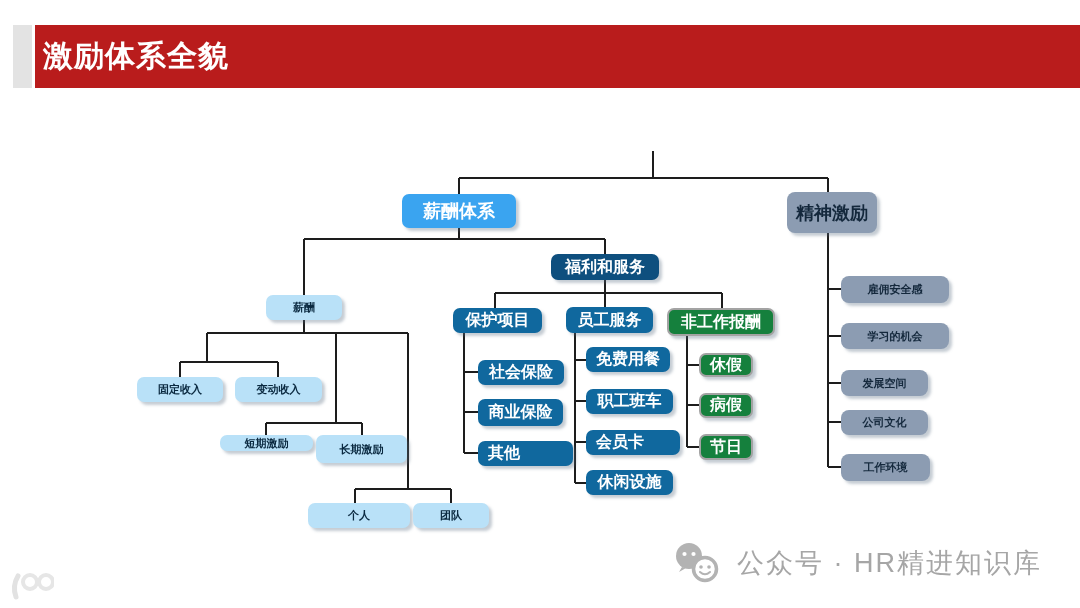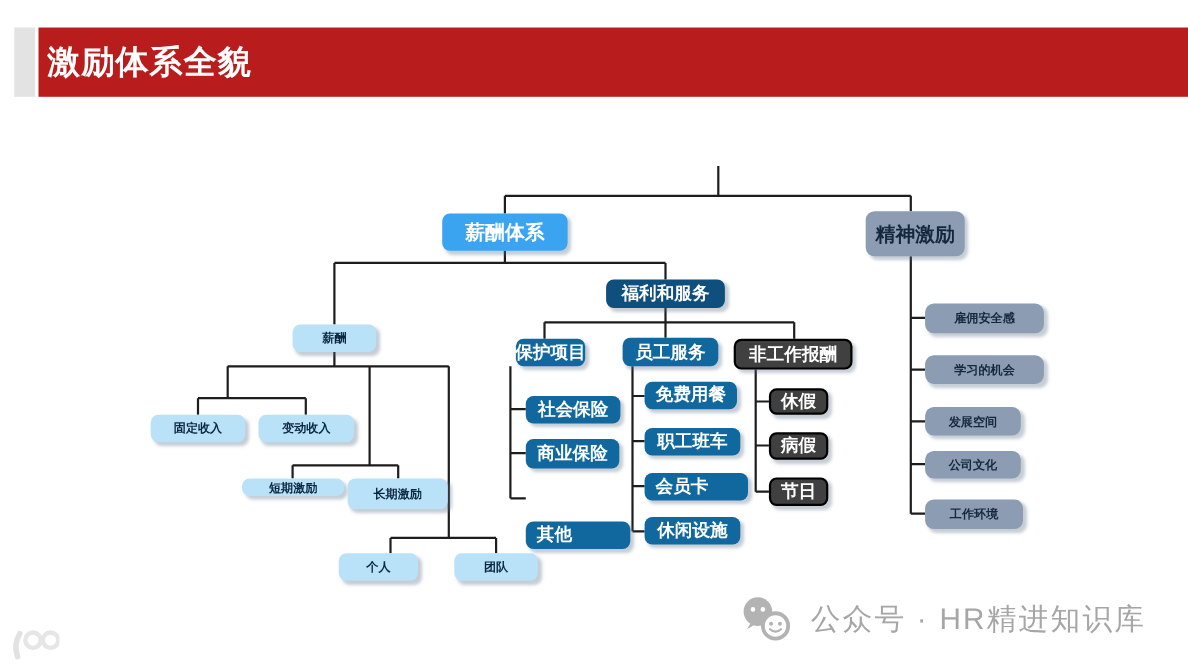--- a/index.html
+++ b/index.html
@@ -19,21 +19,21 @@
   
   .node{
     position:absolute;display:flex;align-items:center;justify-content:center;
     border-radius:7px;font-weight:bold;white-space:nowrap;
     box-shadow:3px 3px 3px rgba(90,110,130,0.35);
   }
   .navy   {background:#0e3c59;color:#ffffff;border-radius:9px;}
   .dblue  {background:#0e4f7e;color:#ffffff;}
   .bblue  {background:#3aa4f0;color:#ffffff;}
   .mblue  {background:#10689e;color:#ffffff;}
-  .bdblue {background:#404040;color:#ffffff;border:2px solid #000000;}
+  .bdblue {background:#15803d;color:#ffffff;border:2px solid #a3a3a3;}
   .lblue  {background:#b9e1f8;color:#0a2940;}
   .gray   {background:#8c9cb2;color:#14283c;border-radius:8px;}
   .f19{font-size:19px;} .f18{font-size:18px;} .f17{font-size:11px;} .f16{font-size:16px;}
   
   .wm{
     position:absolute;left:8px;top:570px;display:flex;align-items:center;gap:6px;
   }
   .wm-text{
     font-size:27px;font-weight:bold;color:#f1f1f1;letter-spacing:2px;
     text-shadow:1px 1px 1px #c9c9c9, -1px -1px 0 #ffffff;
@@ -71,29 +71,29 @@
 
 
   <div class="node bblue f18" style="left:402px;top:194px;width:114px;height:34px;">薪酬体系</div>
   <div class="node gray f18" style="left:787px;top:192px;width:90px;height:41px;">精神激励</div>
 
   <div class="node lblue f17" style="left:266px;top:295px;width:76px;height:25px;">薪酬</div>
   <div class="node lblue f17" style="left:137px;top:377px;width:86px;height:25px;">固定收入</div>
   <div class="node lblue f17" style="left:235px;top:377px;width:87px;height:25px;">变动收入</div>
   <div class="node lblue f17" style="left:220px;top:435px;width:93px;height:16px;">短期激励</div>
   <div class="node lblue f17" style="left:316px;top:435px;width:91px;height:28px;">长期激励</div>
-  <div class="node lblue f17" style="left:308px;top:503px;width:72px;height:25px;">个人</div>
+  <div class="node lblue f17" style="left:308px;top:503px;width:102px;height:25px;">个人</div>
   <div class="node lblue f17" style="left:413px;top:503px;width:76px;height:25px;">团队</div>
 
   <div class="node dblue f16" style="left:551px;top:254px;width:108px;height:26px;">福利和服务</div>
 
-  <div class="node mblue f16" style="left:453px;top:308px;width:63px;height:25px;margin-left:16px;">保护项目</div>
+  <div class="node mblue f16" style="left:453px;top:308px;width:89px;height:25px;">保护项目</div>
   <div class="node mblue f16" style="left:478px;top:360px;width:86px;height:25px;">社会保险</div>
   <div class="node mblue f16" style="left:478px;top:399px;width:85px;height:27px;">商业保险</div>
-  <div class="node mblue f16" style="left:478px;top:441px;width:85px;height:25px;justify-content:flex-start;padding-left:10px;margin-top:33px;">其他</div>
+  <div class="node mblue f16" style="left:478px;top:441px;width:85px;height:25px;justify-content:flex-start;padding-left:10px;">其他</div>
 
   <div class="node mblue f16" style="left:566px;top:307px;width:87px;height:26px;">员工服务</div>
   <div class="node mblue f16" style="left:586px;top:347px;width:84px;height:25px;">免费用餐</div>
   <div class="node mblue f16" style="left:586px;top:389px;width:87px;height:25px;">职工班车</div>
   <div class="node mblue f16" style="left:586px;top:430px;width:84px;height:25px;justify-content:flex-start;padding-left:10px;">会员卡</div>
   <div class="node mblue f16" style="left:586px;top:470px;width:87px;height:25px;">休闲设施</div>
 
   <div class="node bdblue f16" style="left:667px;top:308px;width:104px;height:24px;">非工作报酬</div>
   <div class="node bdblue f16" style="left:699px;top:353px;width:50px;height:20px;">休假</div>
   <div class="node bdblue f16" style="left:699px;top:393px;width:50px;height:21px;">病假</div>

